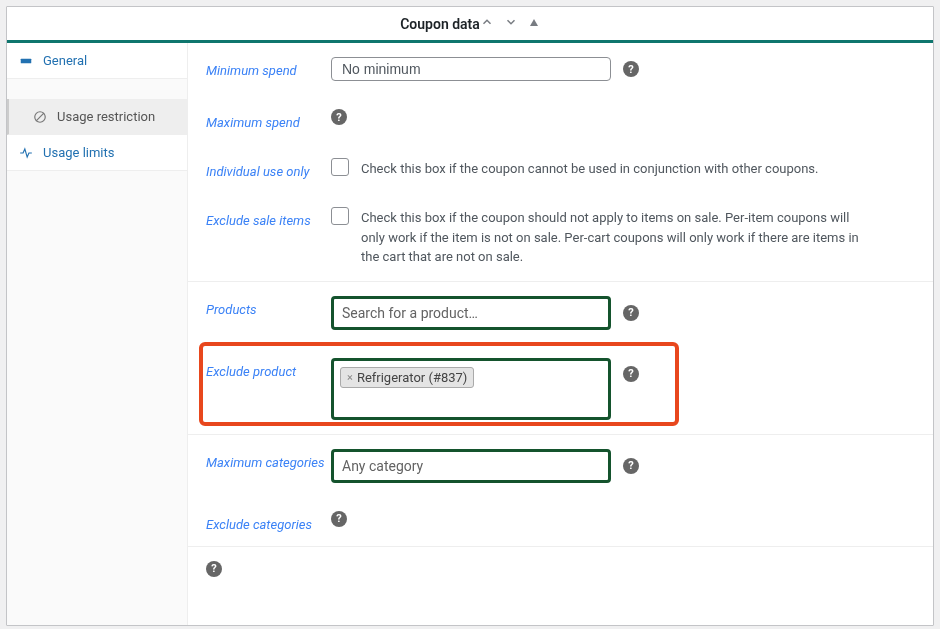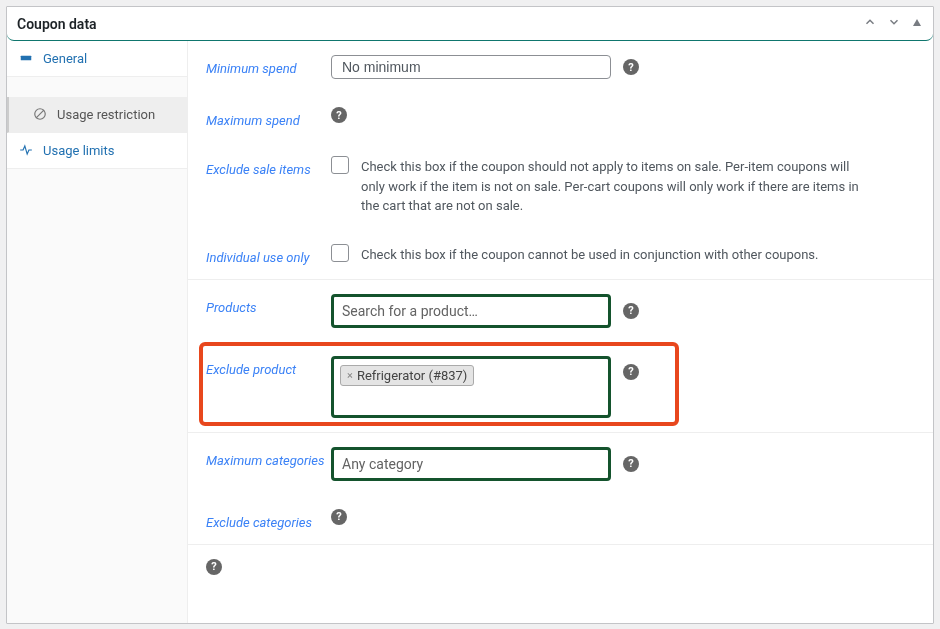--- a/index.html
+++ b/index.html
@@ -15,24 +15,23 @@
     }
     .panel {
       margin: 6px;
       background: #fff;
       border: 1px solid #c3c4c7;
       border-radius: 1px;
     }
     .panel-header {
       display: flex;
       align-items: center;
-      justify-content: space-between;
+      justify-content: center;
       padding: 8px 10px;
-      border-bottom: 1px solid #0f766e;
-      border-radius: 7px;
+      border-bottom: 3px solid #0f766e;
     }
     .panel-title {
       font-size: 14px;
       font-weight: 600;
       color: #1d2327;
     }
     .panel-controls {
       display: flex;
       align-items: center;
       gap: 10px;
@@ -43,21 +42,21 @@
       display: flex;
     }
     .sidebar {
       width: 181px;
       min-height: 582px;
       border-right: 1px solid #eee;
       background: #fafafa;
     }
     .tab {
       display: flex;
-      align-items: flex-start;
+      align-items: center;
       gap: 10px;
       padding: 10px 12px;
       font-size: 13px;
       color: #2271b1;
       cursor: pointer;
       border-bottom: 1px solid #eee;
       background: #fff;
     }
     .tab.active {
       background: #eee;
@@ -249,32 +248,32 @@
       </div>
 
       <div class="row">
         <div class="label">Maximum spend</div>
         <div class="field">
           <span class="help">?</span>
         </div>
       </div>
 
       <div class="row">
+        <div class="label">Individual use only</div>
+        <div class="field wide">
+          <div class="checkbox"></div>
+          <div class="check-text">Check this box if the coupon cannot be used in conjunction with other coupons.</div>
+        </div>
+      </div>
+
+      <div class="row">
         <div class="label">Exclude sale items</div>
         <div class="field wide">
           <div class="checkbox"></div>
           <div class="check-text">Check this box if the coupon should not apply to items on sale. Per-item coupons will only work if the item is not on sale. Per-cart coupons will only work if there are items in the cart that are not on sale.</div>
-        </div>
-      </div>
-
-      <div class="row">
-        <div class="label">Individual use only</div>
-        <div class="field wide">
-          <div class="checkbox"></div>
-          <div class="check-text">Check this box if the coupon cannot be used in conjunction with other coupons.</div>
         </div>
       </div>
 
       <div class="divider"></div>
 
       <div class="row">
         <div class="label">Products</div>
         <div class="field">
           <div class="select-box">
             <span>Search for a product…</span>

